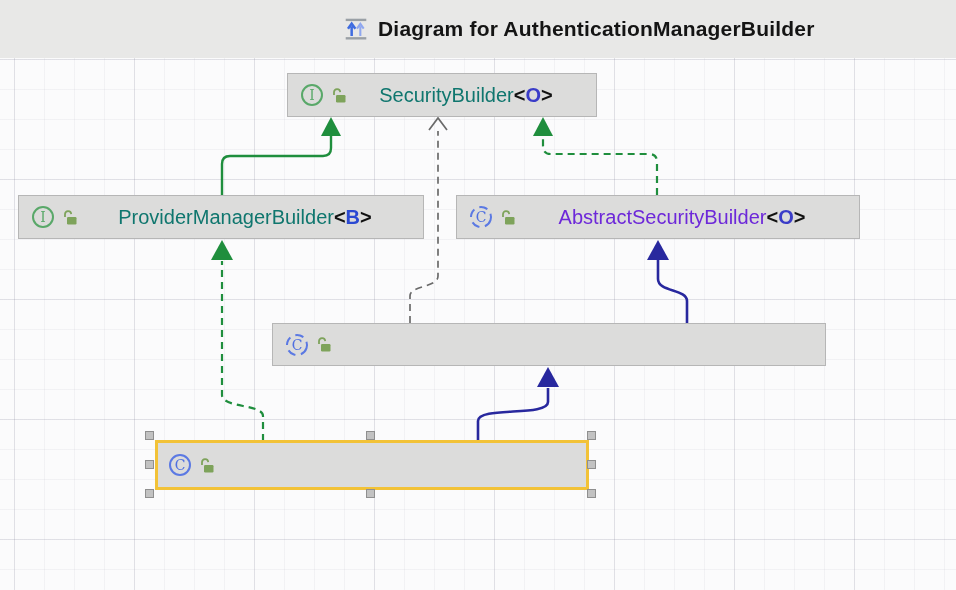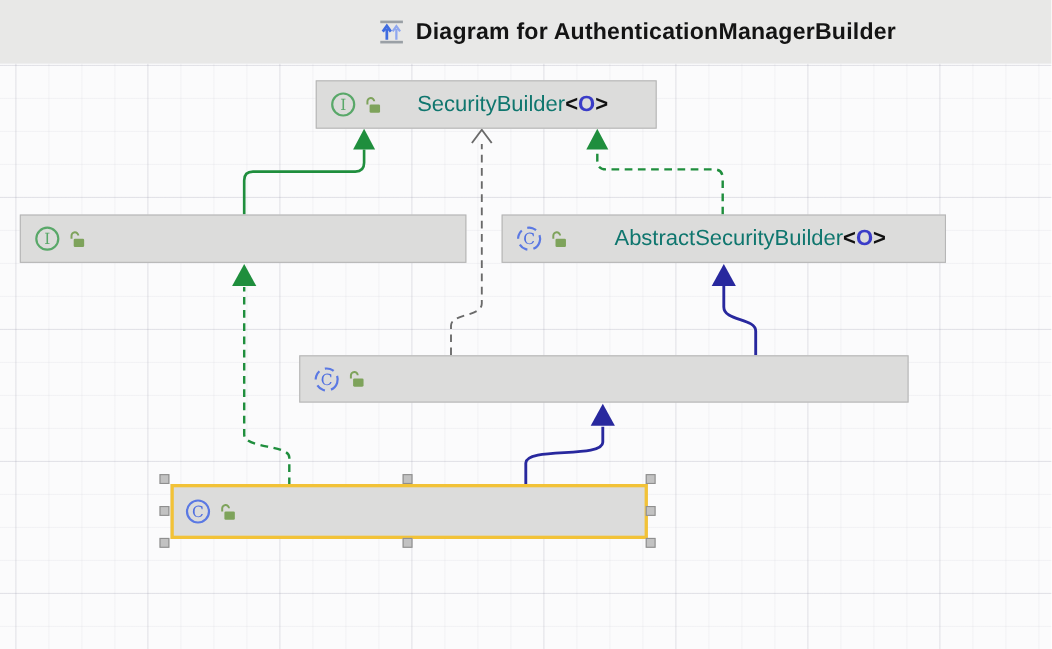--- a/index.html
+++ b/index.html
@@ -23,21 +23,21 @@
     background-position:14px 0,0 1px,14px 0,0 1px;}
 
   #edges{position:absolute;left:0;top:0;width:956px;height:590px;pointer-events:none;}
 
   
   .node{position:absolute;background:#dcdcdb;border:1px solid #b6b6b6;
         display:flex;align-items:center;box-sizing:border-box;padding:0 12px;}
   .node .icons{display:flex;align-items:center;gap:7px;flex:0 0 auto;}
   .node .label{flex:1;text-align:center;white-space:nowrap;font-size:20px;}
   .iface-name{color:#0f766e;}
-  .class-name{color:#0f766e;}
+  .class-name{color:#6d28d9;}
   .gen{font-weight:700;color:#111111;}
   .tp-o{font-weight:700;color:#3a3cc8;}
   .tp-b{font-weight:700;color:#2b49d2;}
   .node.selected{border:3px solid #f2c237;padding:0 10px;}
 
   
   .handle{position:absolute;width:9px;height:9px;background:#c2c2c2;
           border:1px solid #8f8f8f;box-sizing:border-box;}
 
   
@@ -113,20 +113,21 @@
     <span class="icons">
       <svg width="24" height="24" viewBox="0 0 24 24">
         <circle cx="12" cy="12" r="10" fill="none" stroke="#59a869" stroke-width="2"></circle>
         <text x="12" y="17" text-anchor="middle" font-family="DejaVu Serif,serif" font-size="14" fill="#59a869">I</text>
       </svg>
       <svg width="17" height="17" viewBox="0 0 17 17">
         <path d="M3,8 V5.4 A3.1,3.1 0 0 1 9.2,5.1" fill="none" stroke="#7ea35b" stroke-width="1.8"></path>
         <rect x="5" y="8" width="9.5" height="7.5" rx="1.2" fill="#7ea35b"></rect>
       </svg>
     </span>
+    <span class="label"><span class="iface-name">ProviderManagerBuilder</span><span class="gen">&lt;</span><span class="tp-b">B</span><span class="gen">&gt;</span></span>
   </div>
 
   <div class="node" style="left:456px;top:195px;width:404px;height:44px;">
     <span class="icons">
       <svg width="24" height="24" viewBox="0 0 24 24">
         <circle cx="12" cy="12" r="10" fill="none" stroke="#5b79e3" stroke-width="2" stroke-dasharray="8.5 5.5" transform="rotate(18 12 12)"></circle>
         <text x="12" y="17" text-anchor="middle" font-family="DejaVu Serif,serif" font-size="14" fill="#4f6fe0">C</text>
       </svg>
       <svg width="17" height="17" viewBox="0 0 17 17">
         <path d="M3,8 V5.4 A3.1,3.1 0 0 1 9.2,5.1" fill="none" stroke="#7ea35b" stroke-width="1.8"></path>

